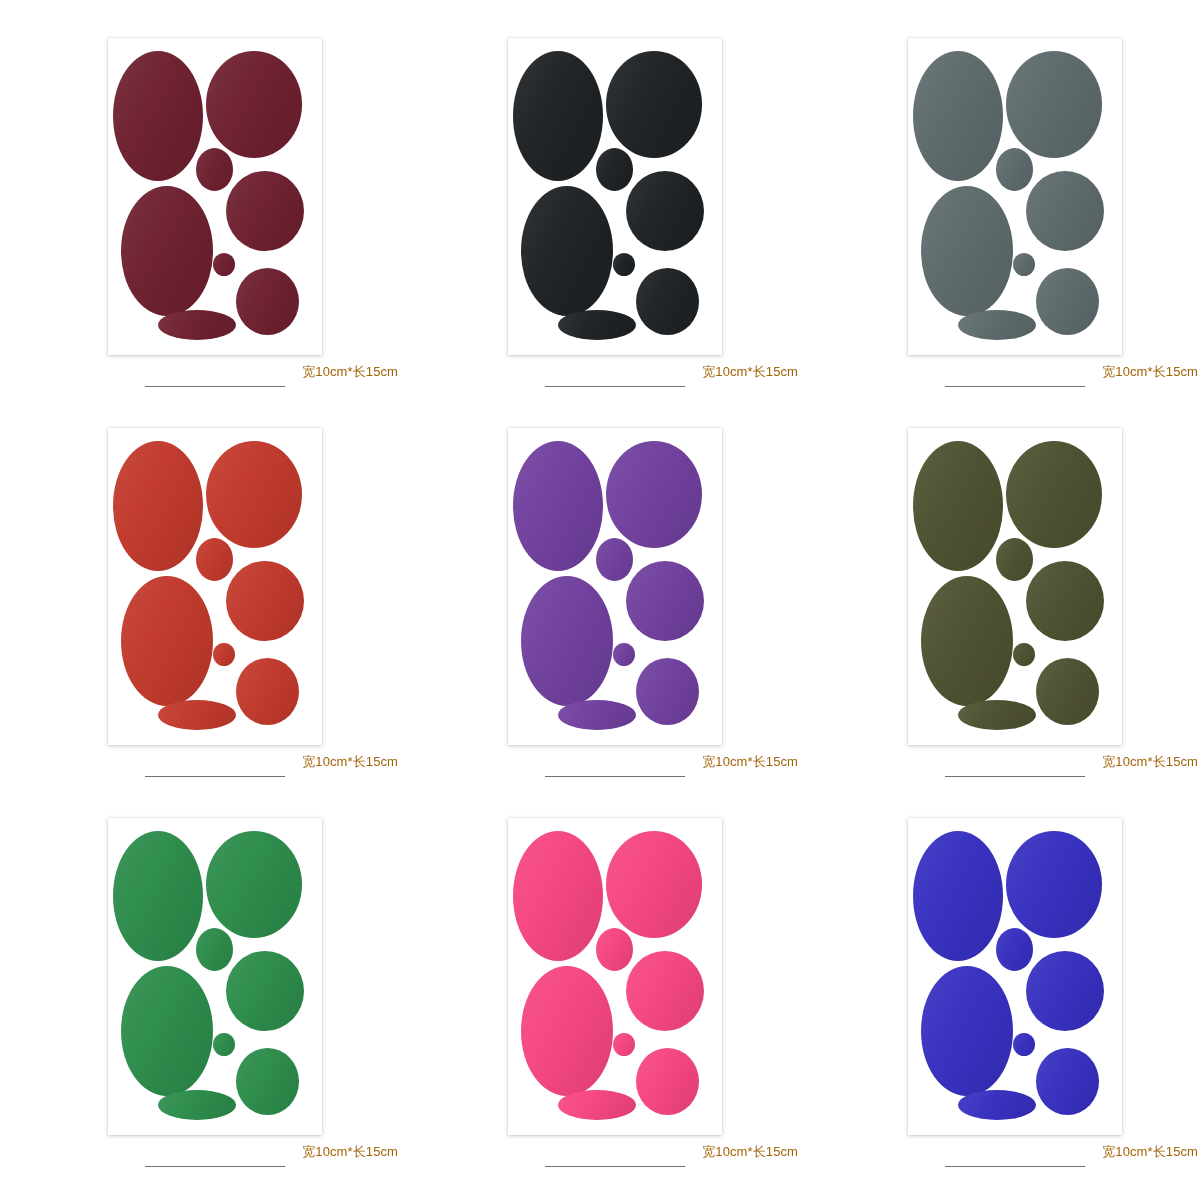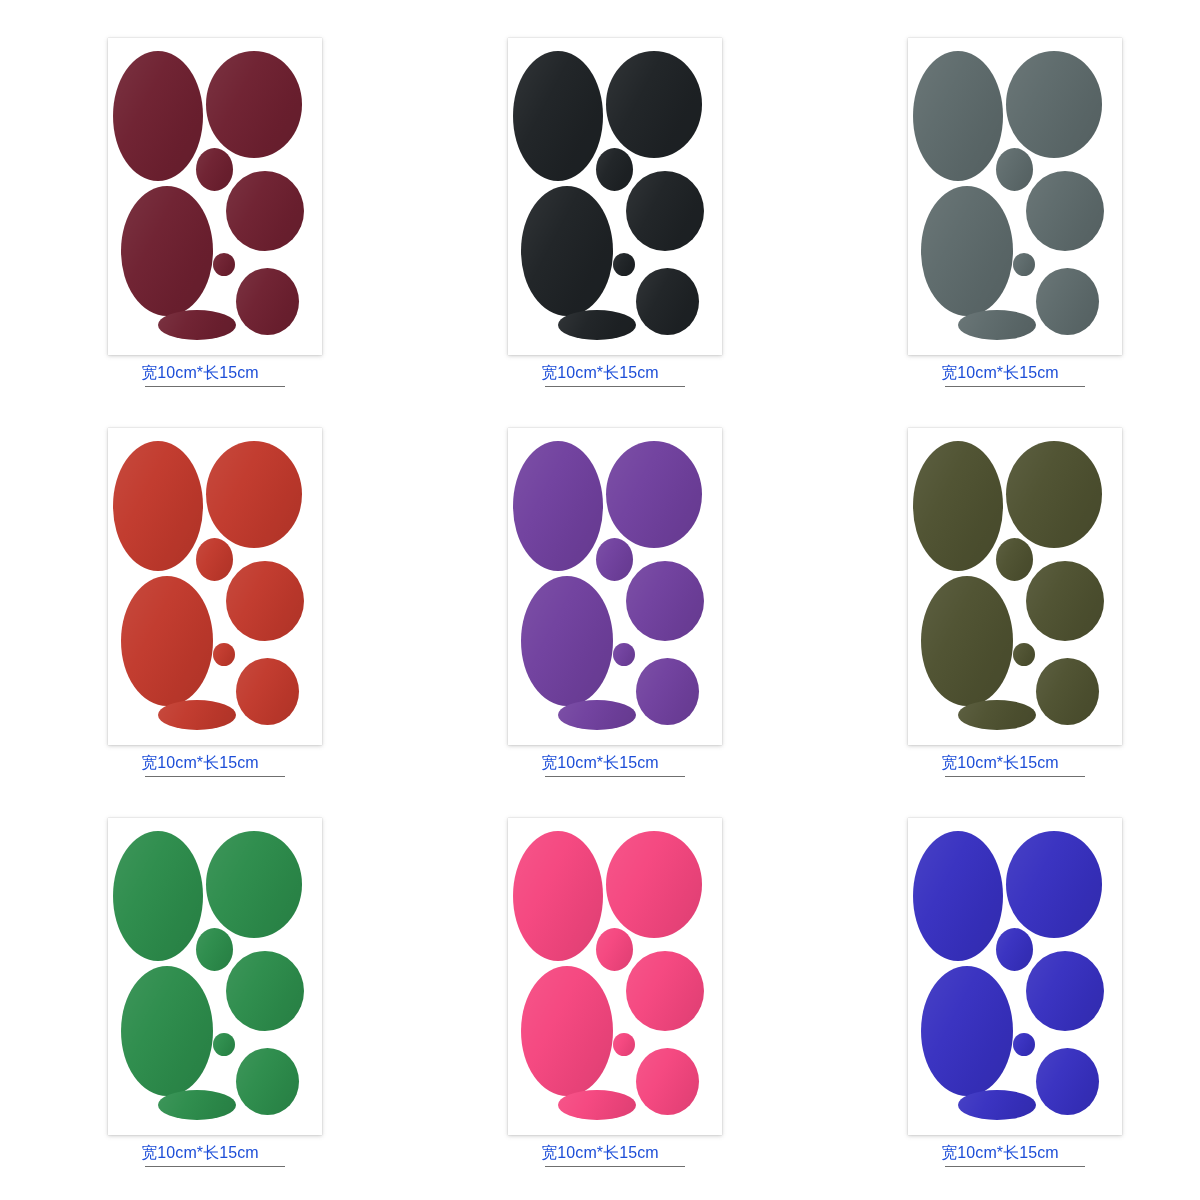--- a/index.html
+++ b/index.html
@@ -71,23 +71,23 @@
   .p5 { left: 55.1%; top: 41.9%; width: 36.4%; height: 25.2%; }
   .p6 { left: 49.1%; top: 67.8%; width: 10.3%; height: 7.3%; }
   .p7 { left: 59.8%; top: 72.6%; width: 29.4%; height: 21.1%; }
   .p8 { left: 23.4%; top: 85.8%; width: 36.4%; height: 9.5%; }
 
   .size-caption {
     position: absolute;
     left: 0;
     top: 345px;
     width: 400px;
-    text-align: center;
-    font-size: 16px;
-    color: #1d4ed8;
+    text-align: right;
+    font-size: 13px;
+    color: #a16207;
     letter-spacing: 0.1px;
     white-space: nowrap;
   }
   .caption-text {
     display: inline-block;
     padding: 0 2px 3px 2px;
   }
   .caption-rule {
     position: absolute;
     left: 145px;

